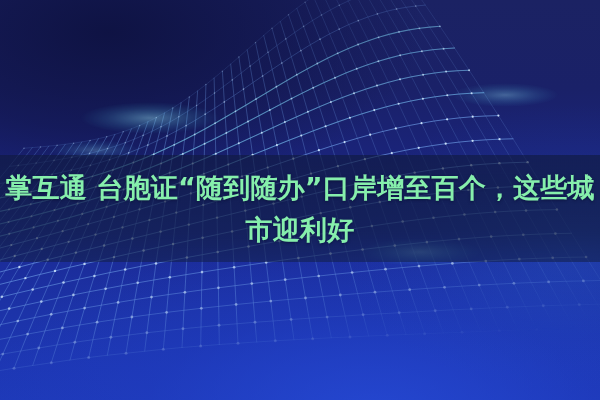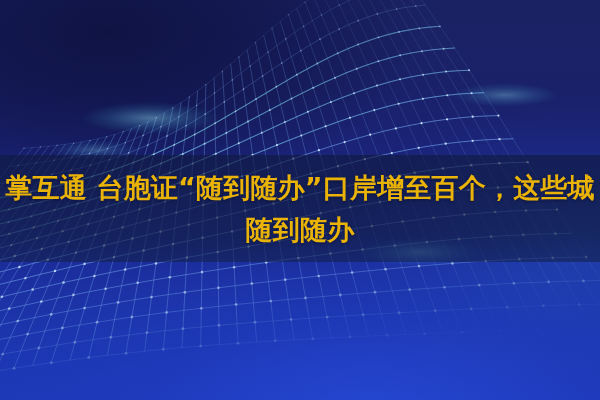--- a/index.html
+++ b/index.html
@@ -87,21 +87,21 @@
     width: 600px;
     height: 107px;
     display: flex;
     flex-direction: column;
     align-items: center;
     justify-content: center;
     box-sizing: border-box;
     padding: 0 4px;
   }
   .headline-line {
-    color: #eab308;
+    color: #86efac;
     font-weight: 700;
     font-size: 27px;
     line-height: 42px;
     letter-spacing: 0.2px;
     white-space: nowrap;
     text-align: center;
     text-shadow: 0 1px 3px rgba(6,10,40,0.55);
   }
 </style>
 </head>
@@ -556,16 +556,16 @@
           <circle cx="536.7" cy="329.5" r="1.50" fill="#d8ecff" opacity="0.35"></circle>
           <circle cx="574.0" cy="328.3" r="1.50" fill="#d8ecff" opacity="0.35"></circle>
         </g>
     </svg>
   </div>
 
   <div class="text-band"></div>
 
   <div class="headline">
     <div class="headline-line">掌互通 台胞证“随到随办”口岸增至百个，这些城</div>
-    <div class="headline-line">随到随办</div>
+    <div class="headline-line">市迎利好</div>
   </div>
 
 </div>
 
 </body></html>

